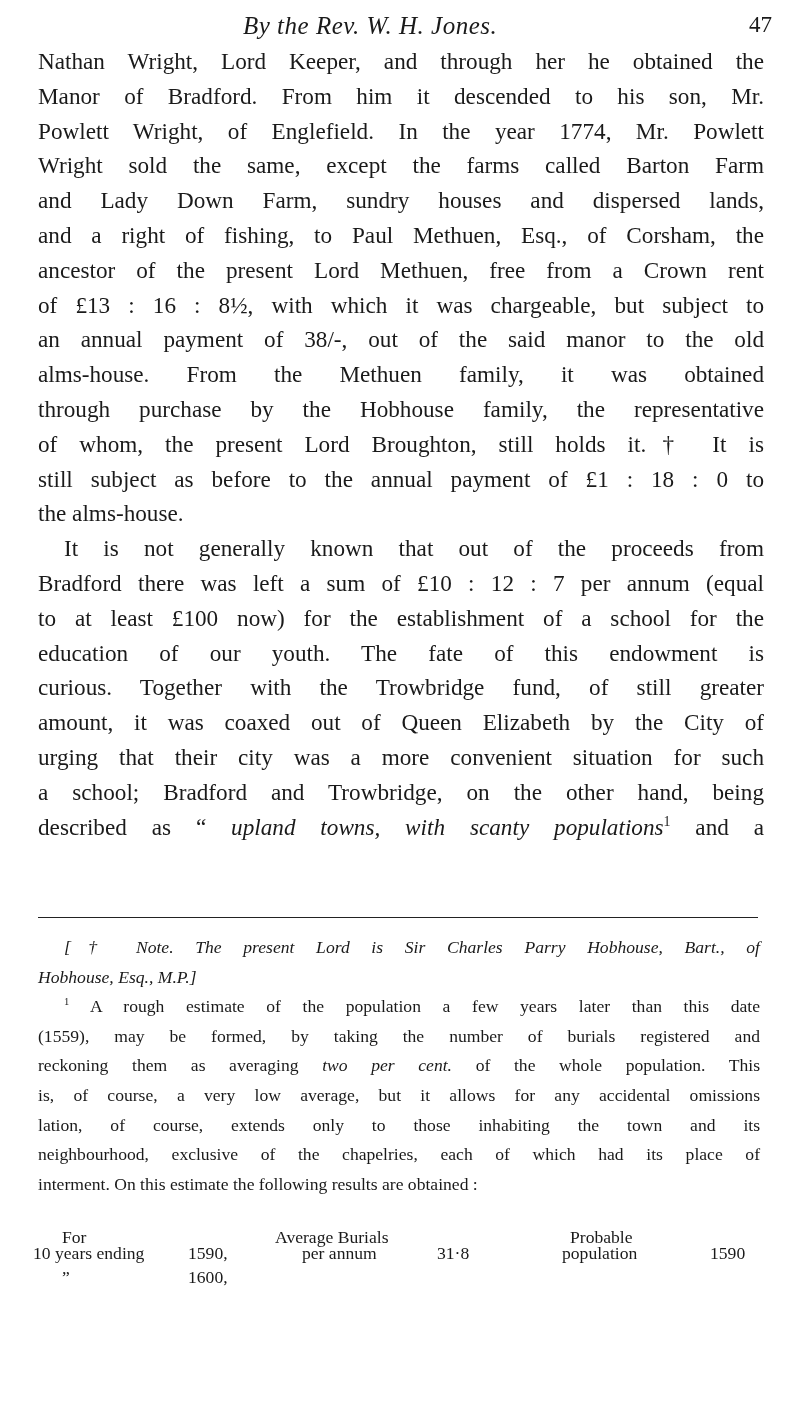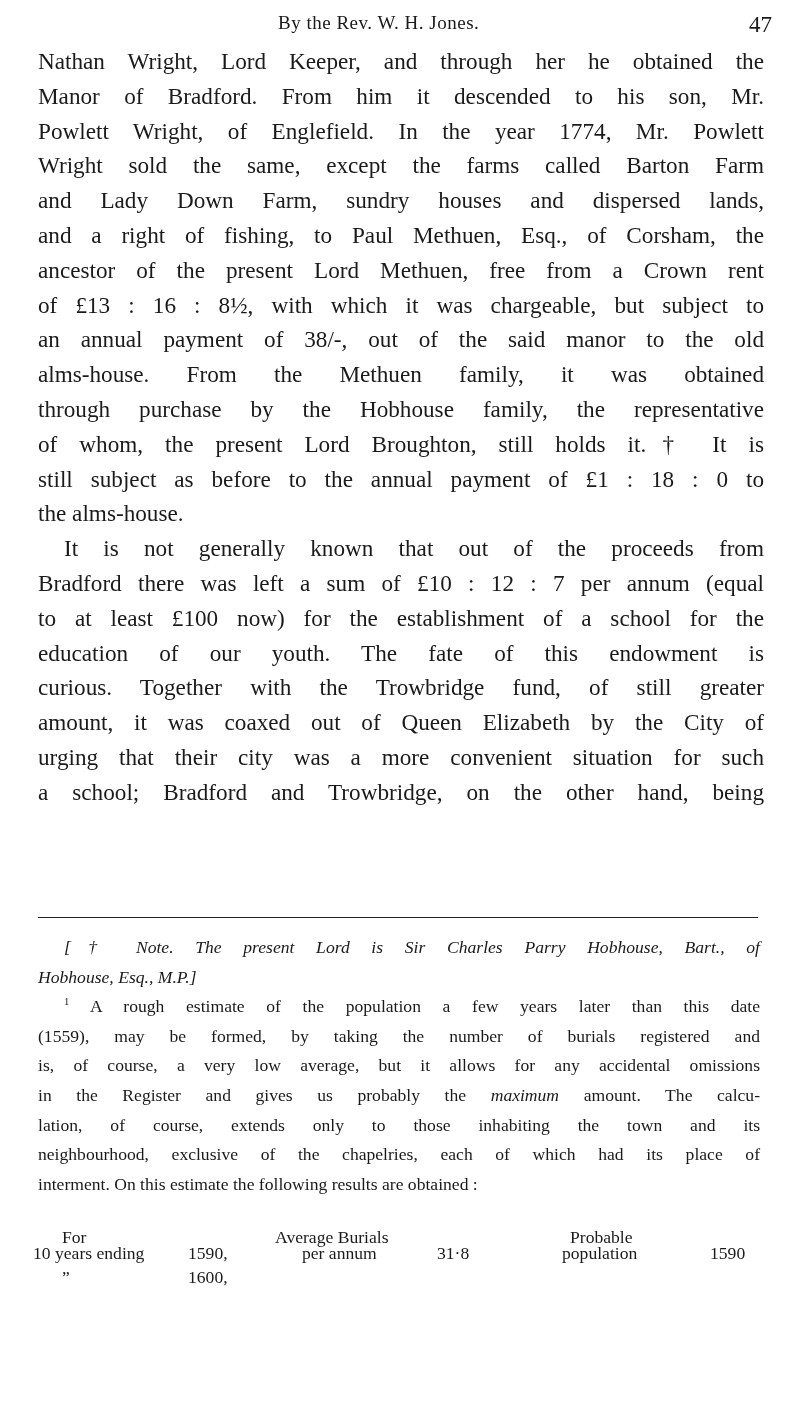--- a/index.html
+++ b/index.html
@@ -1,19 +1,19 @@
 <!DOCTYPE html>
 <html><head>
 <meta charset="utf-8">
 <style>
   html, body { margin: 0; padding: 0; background: #ffffff; }
   body { width: 800px; height: 1422px; position: relative; overflow: hidden;
          font-family: "Liberation Serif", "DejaVu Serif", serif; color: #1a1a1a; }
   .header { position: absolute; top: 12px; left: 0; width: 800px; height: 30px; }
-  .running-head { position: absolute; left: 243px; top: 0; font-size: 19px; letter-spacing: 0.5px; margin-left: 35px; }
+  .running-head { position: absolute; left: 243px; top: 0; font-style: italic; font-size: 25px; letter-spacing: 0.5px; }
   .page-num { position: absolute; right: 28px; top: 0; font-size: 23px; }
   .body-text { position: absolute; left: 38px; top: 44px; width: 726px; }
   .line { height: 34.8px; line-height: 34.8px; font-size: 23.2px; white-space: nowrap;
           text-align: justify; text-align-last: justify; }
   .line.last { text-align-last: left; }
   .line.indent { padding-left: 26px; }
   .rule { position: absolute; top: 917px; left: 38px; width: 720px; border-top: 1.5px solid #222; }
   .fn-block { position: absolute; left: 38px; top: 930px; width: 722px; }
   .fn-line { height: 23.6px; line-height: 23.6px; font-size: 17.6px; white-space: nowrap;
              text-align: justify; text-align-last: justify; margin-top: 6px; }
@@ -49,31 +49,32 @@
   <div class="line">still subject as before to the annual payment of £1 : 18 : 0 to</div>
   <div class="line last">the alms-house.</div>
   <div class="line indent">It is not generally known that out of the proceeds from</div>
   <div class="line">Bradford there was left a sum of £10 : 12 : 7 per annum (equal</div>
   <div class="line">to at least £100 now) for the establishment of a school for the</div>
   <div class="line">education of our youth.  The fate of this endowment is</div>
   <div class="line">curious.  Together with the Trowbridge fund, of still greater</div>
   <div class="line">amount, it was coaxed out of Queen Elizabeth by the City of</div>
   <div class="line">urging that their city was a more convenient situation for such</div>
   <div class="line">a school; Bradford and Trowbridge, on the other hand, being</div>
+  <div class="line"><span>described as “ </span><span class="it">upland towns, with scanty populations</span><sup>1</sup><span> and a</span></div>
 </div>
 
 <div class="rule"></div>
 
 <div class="fn-block">
   <div class="fn-line it indent">[† Note.  The present Lord is Sir Charles Parry Hobhouse, Bart., of</div>
   <div class="fn-line it last">Hobhouse, Esq., M.P.]</div>
   <div class="fn-line indent"><sup>1</sup> <span>A rough estimate of the population a few years later than this date</span></div>
   <div class="fn-line">(1559), may be formed, by taking the number of burials registered and</div>
+  <div class="fn-line"><span>reckoning them as averaging </span><span class="it">two per cent.</span><span> of the whole population.  This</span></div>
   <div class="fn-line">is, of course, a very low average, but it allows for any accidental omissions</div>
-  <div class="fn-line"><span>in the Register and gives us probably the </span><span class="it">maximum</span><span> amount.  The calcu-</span></div>
   <div class="fn-line">lation, of course, extends only to those inhabiting the town and its</div>
   <div class="fn-line">neighbourhood, exclusive of the chapelries, each of which had its place of</div>
   <div class="fn-line last">interment.  On this estimate the following results are obtained :</div>
 </div>
 
 <div class="table">
   <div class="trow" style="top:8px;padding-left:28px;">
     <span class="c" style="left:62px;">For</span>
     <span class="c" style="left:275px;">Average Burials</span>
     <span class="c" style="left:570px;">Probable</span>

